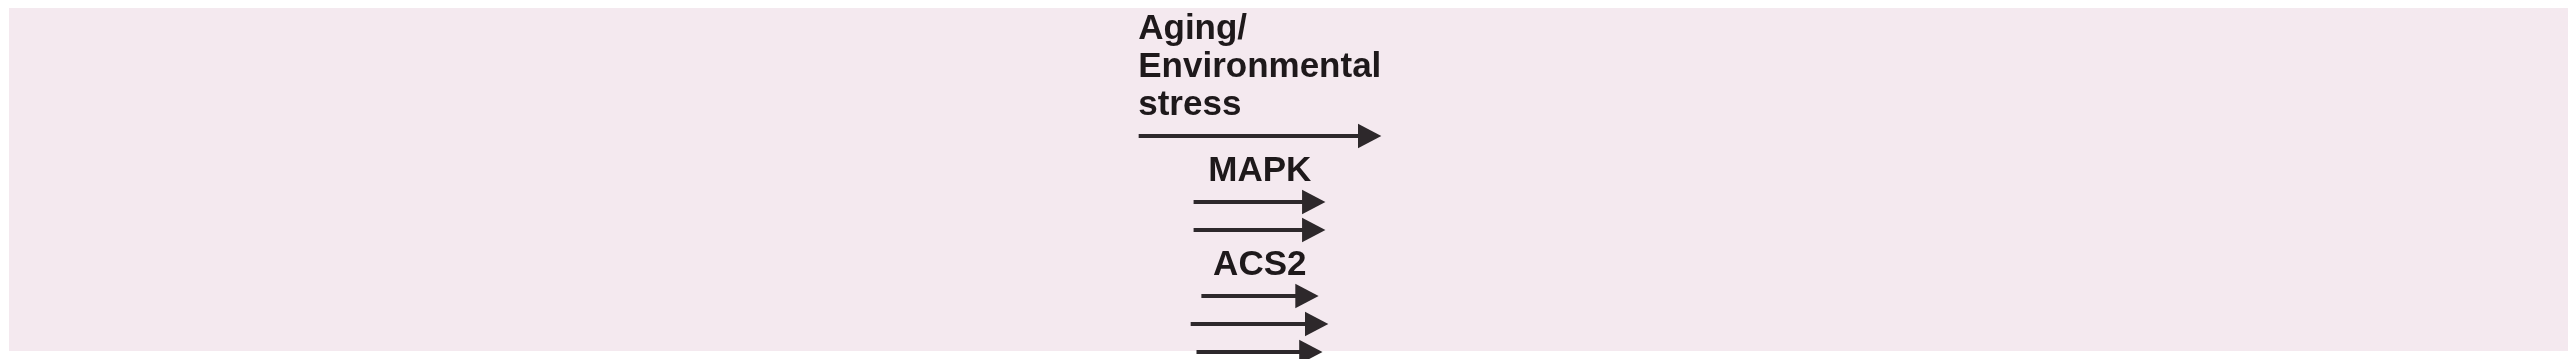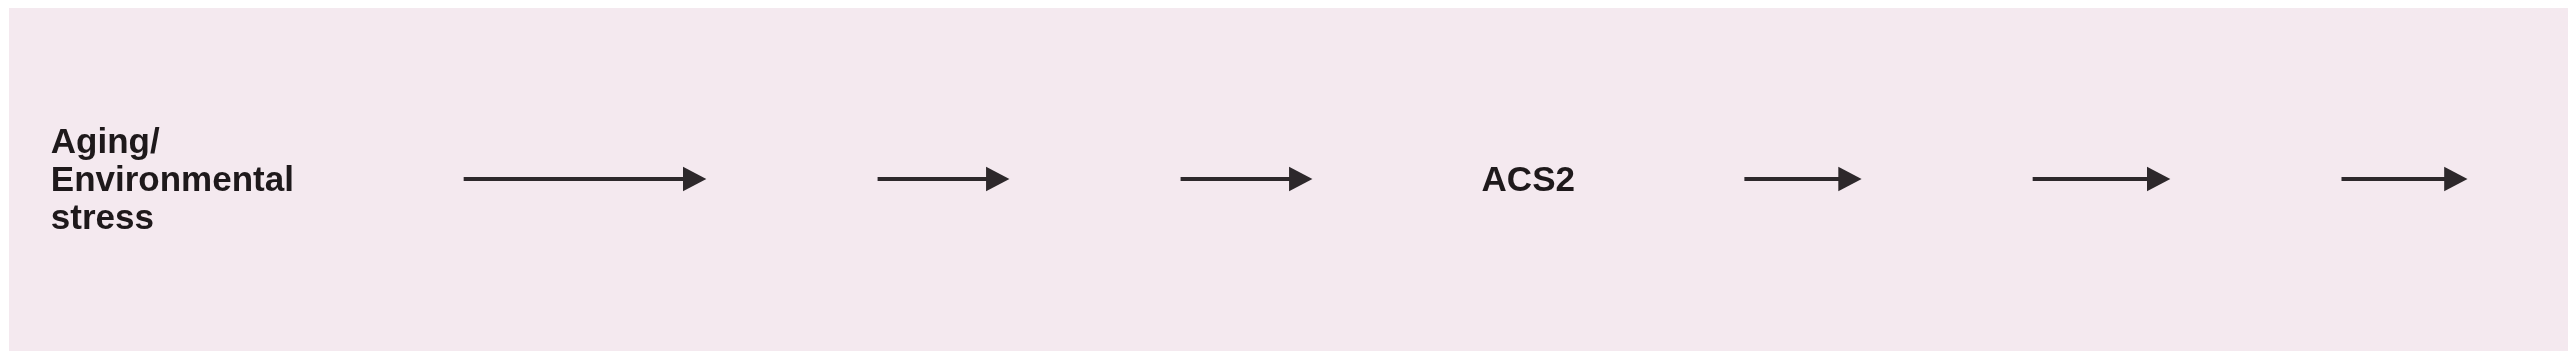--- a/index.html
+++ b/index.html
@@ -24,20 +24,21 @@
     height: 343px;
     background: var(--panel-background);
   }
   .flow {
     display: flex;
     align-items: center;
     justify-content: space-between;
     height: 100%;
     padding-left: 42px;
     padding-right: 99px;
+    flex-direction: column;
   }
   .node {
     font-size: 35px;
     font-weight: bold;
     line-height: 38px;
     color: var(--text-color);
     white-space: pre-line;
     flex: 0 0 auto;
   }
   .arrow {
@@ -55,20 +56,21 @@
 
     <div class="node">Aging/
 Environmental
 stress</div>
 
     <svg class="arrow" width="246" height="28" viewBox="0 0 420 48">
       <line x1="2" y1="24" x2="380" y2="24"></line>
       <polygon points="378,3 418,24 378,45"></polygon>
     </svg>
 
+    <div class="node">MAPK</div>
 
     <svg class="arrow" width="135" height="28" viewBox="0 0 230 48">
       <line x1="2" y1="24" x2="190" y2="24"></line>
       <polygon points="188,3 228,24 188,45"></polygon>
     </svg>
 
 
     <svg class="arrow" width="135" height="28" viewBox="0 0 230 48">
       <line x1="2" y1="24" x2="190" y2="24"></line>
       <polygon points="188,3 228,24 188,45"></polygon>

